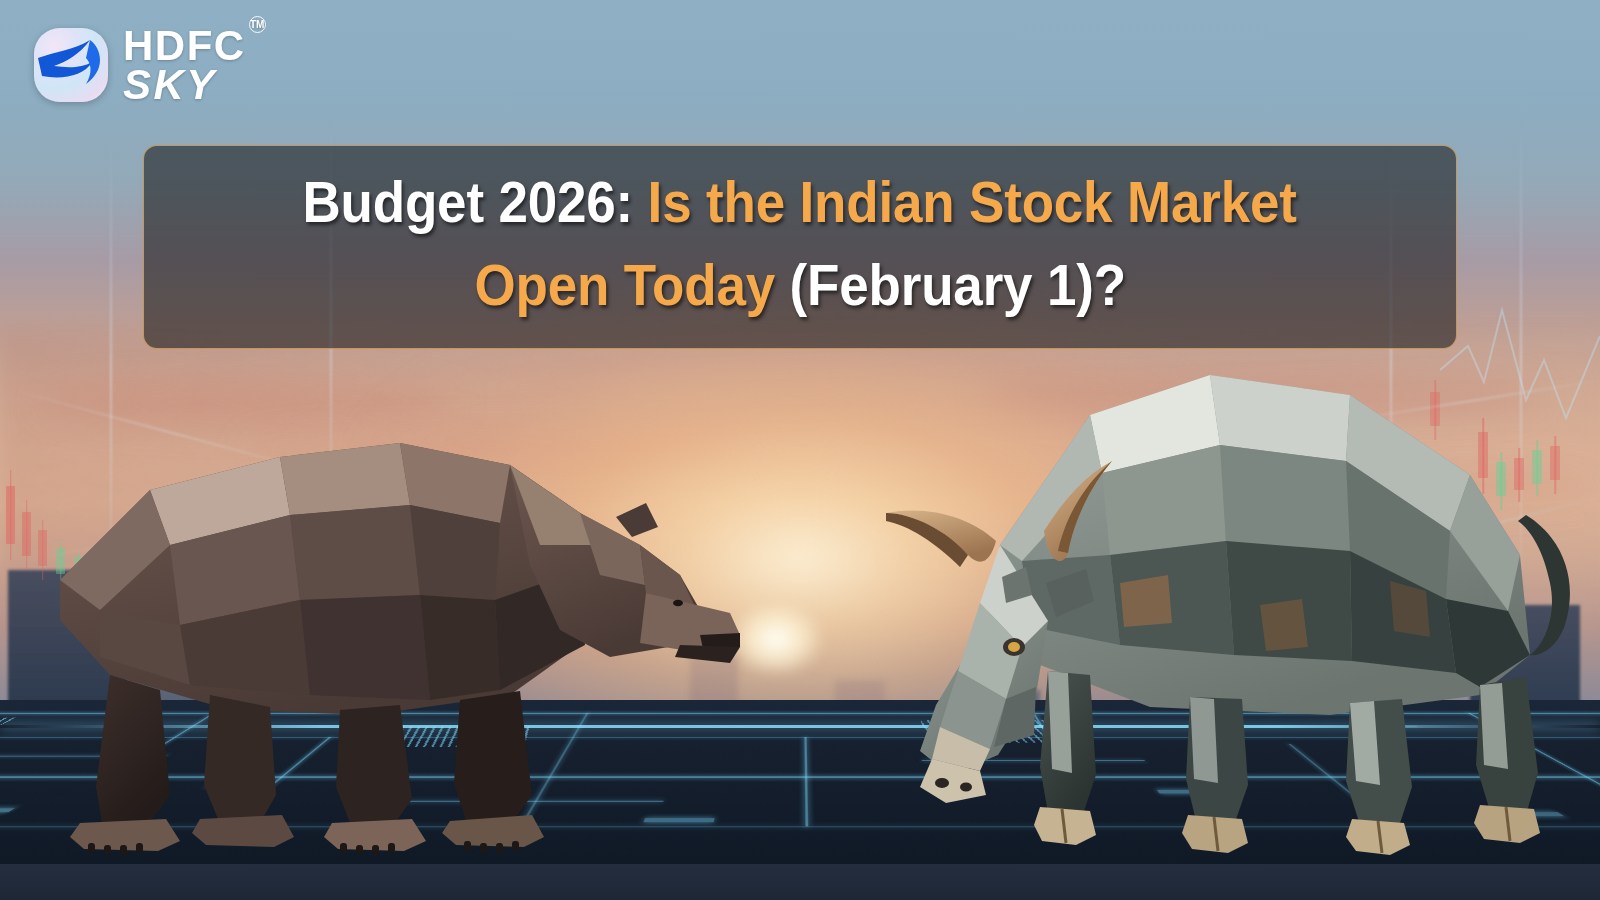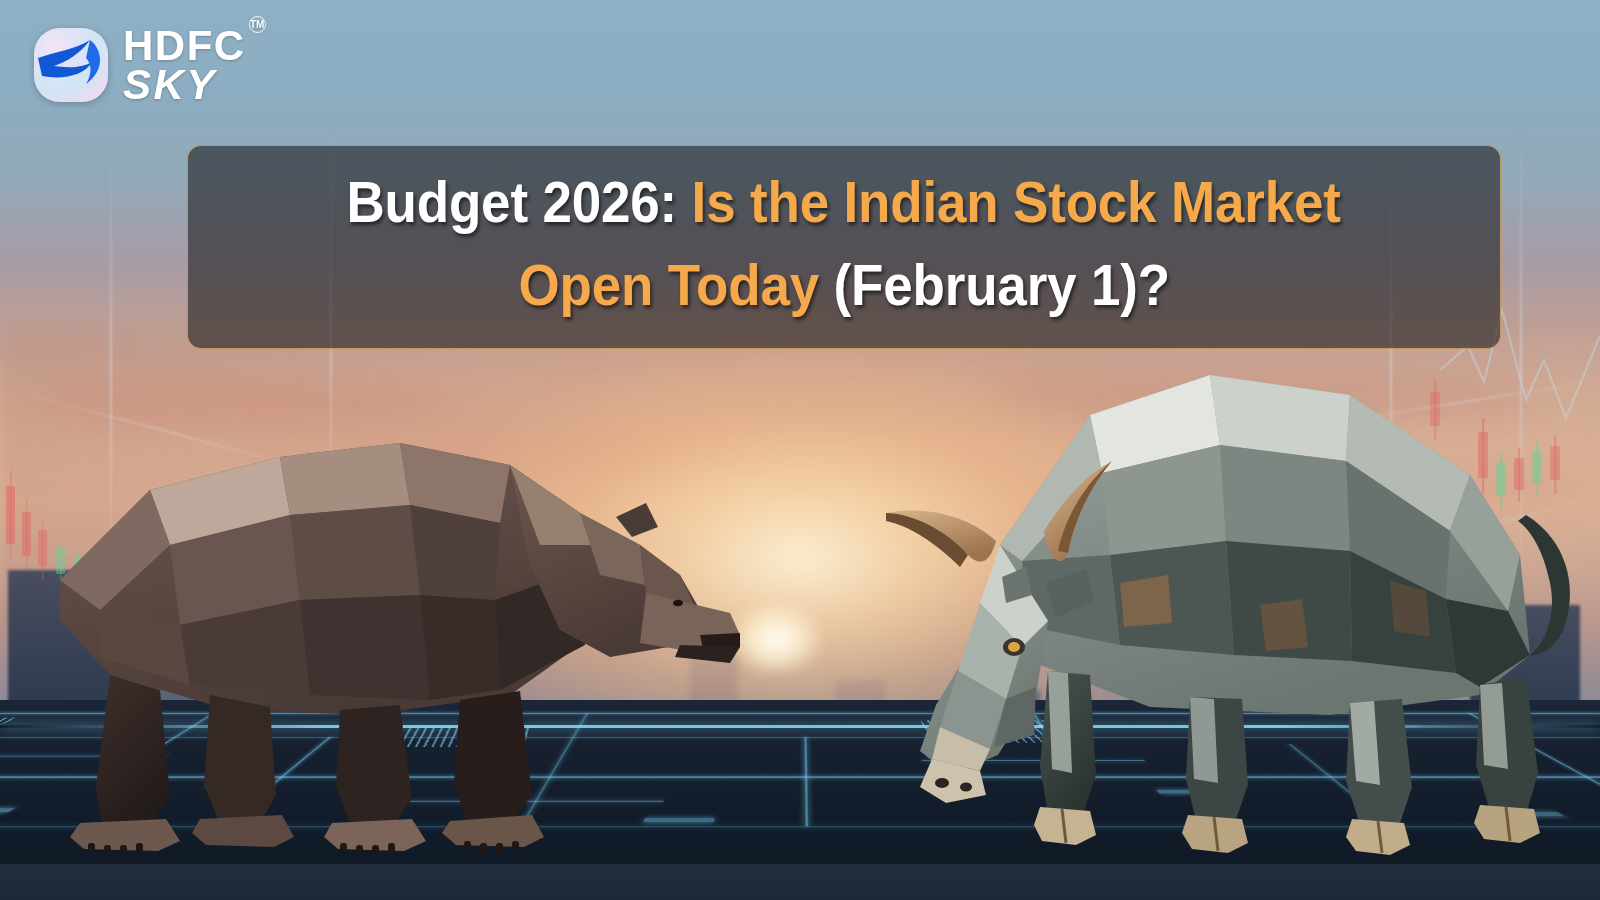--- a/index.html
+++ b/index.html
@@ -181,21 +181,20 @@
     position:absolute;
     left:143px; top:145px;
     width:1314px; height:204px;
     background:rgba(30,30,32,0.60);
     border:1.5px solid rgba(226,170,96,0.78);
     border-radius:14px;
     display:flex; flex-direction:column;
     align-items:center; justify-content:center;
     z-index:7;
     padding:4px 26px 10px;
-    margin-left:44px;
   }
   .headline-line {
     font-size:57px;
     font-weight:bold;
     line-height:1.46;
     letter-spacing:-0.2px;
     white-space:nowrap;
     text-align:center;
     transform:scaleX(0.93);
   }

